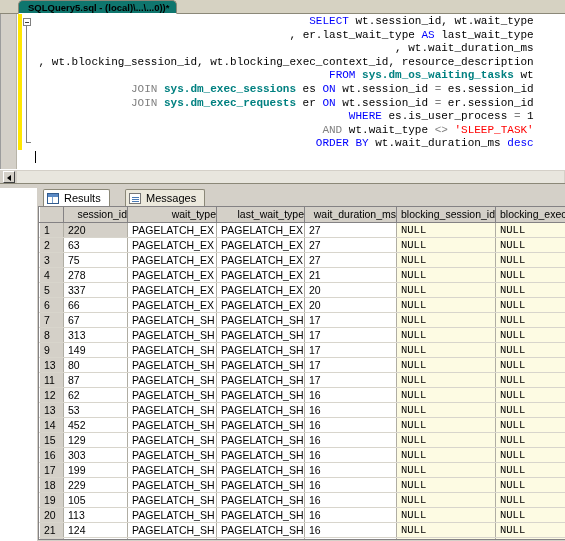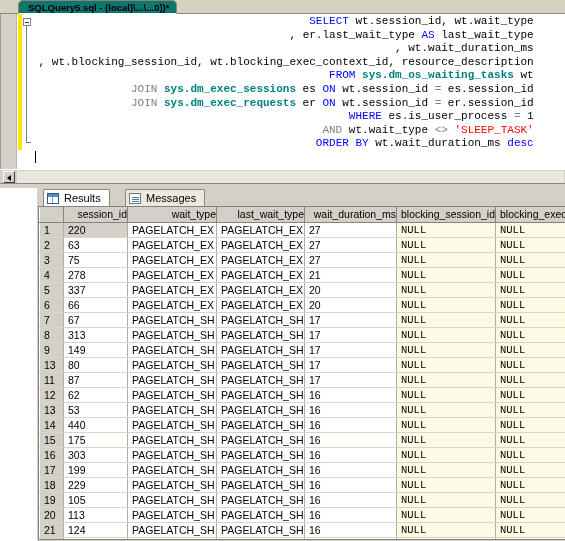--- a/index.html
+++ b/index.html
@@ -440,30 +440,30 @@
             <td class="rowhdr">13</td>
             <td>53</td>
             <td>PAGELATCH_SH</td>
             <td>PAGELATCH_SH</td>
             <td>16</td>
             <td class="nullcell">NULL</td>
             <td class="nullcell">NULL</td>
           </tr>
           <tr>
             <td class="rowhdr">14</td>
-            <td>440</td>
+            <td>452</td>
             <td>PAGELATCH_SH</td>
             <td>PAGELATCH_SH</td>
             <td>16</td>
             <td class="nullcell">NULL</td>
             <td class="nullcell">NULL</td>
           </tr>
           <tr>
             <td class="rowhdr">15</td>
-            <td>175</td>
+            <td>129</td>
             <td>PAGELATCH_SH</td>
             <td>PAGELATCH_SH</td>
             <td>16</td>
             <td class="nullcell">NULL</td>
             <td class="nullcell">NULL</td>
           </tr>
           <tr>
             <td class="rowhdr">16</td>
             <td>303</td>
             <td>PAGELATCH_SH</td>

